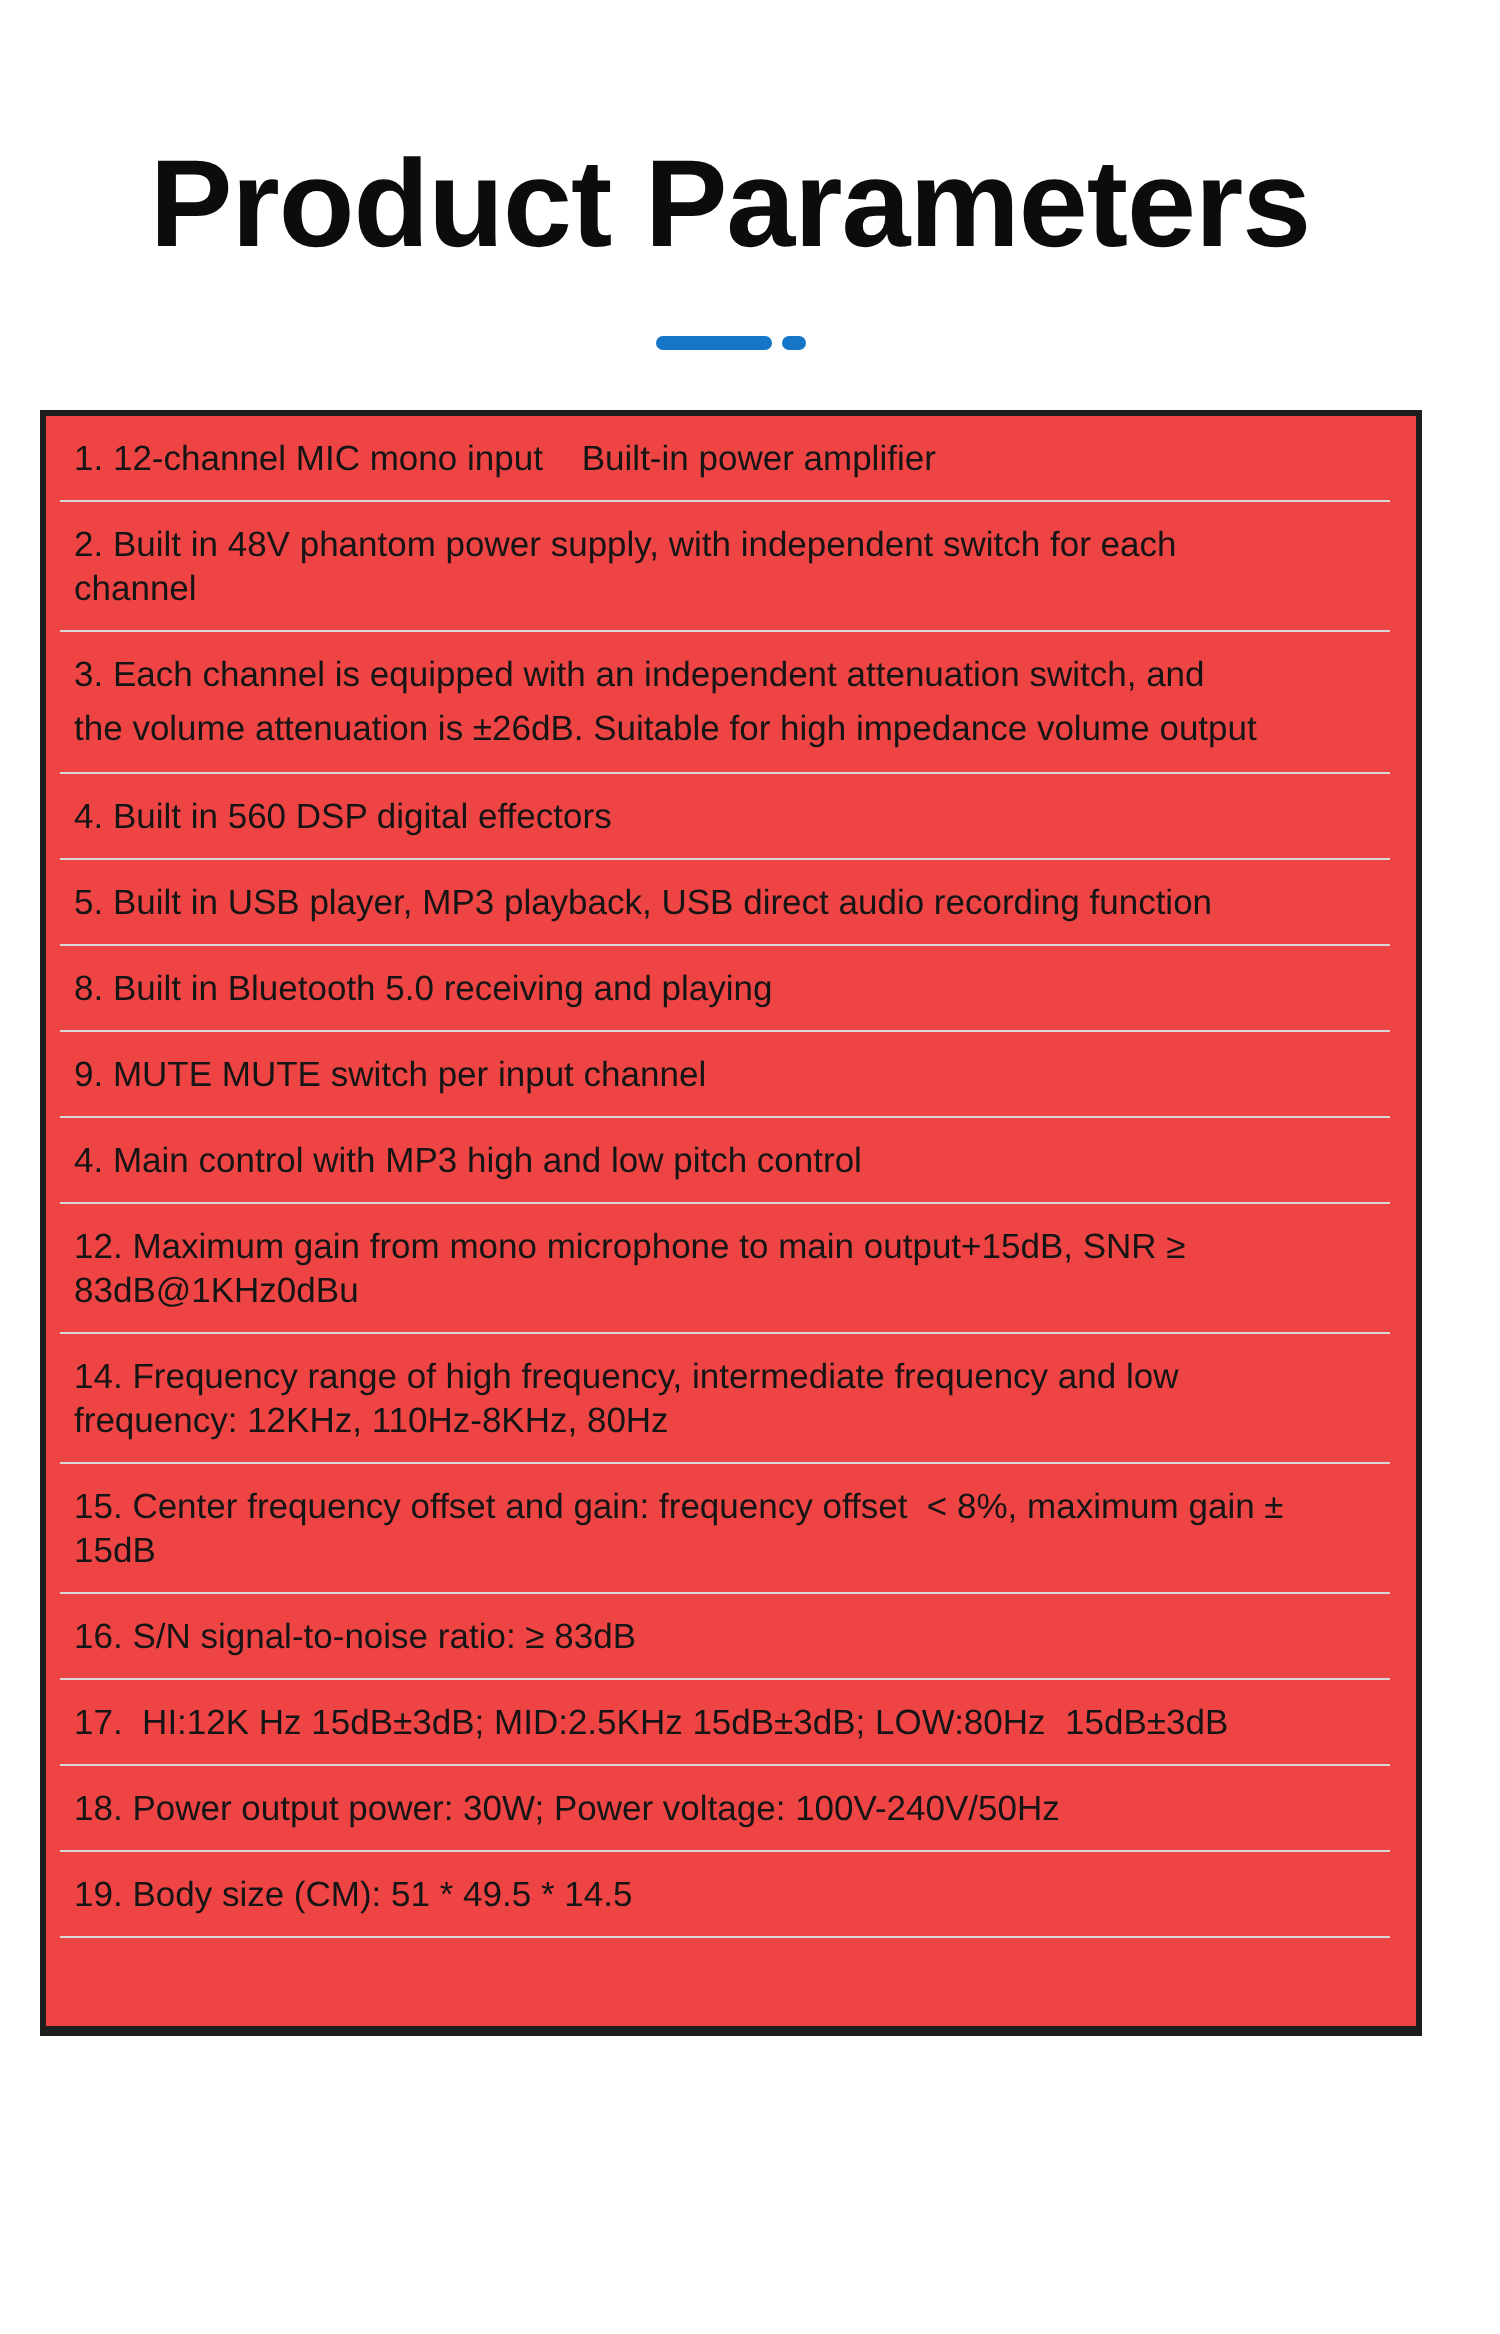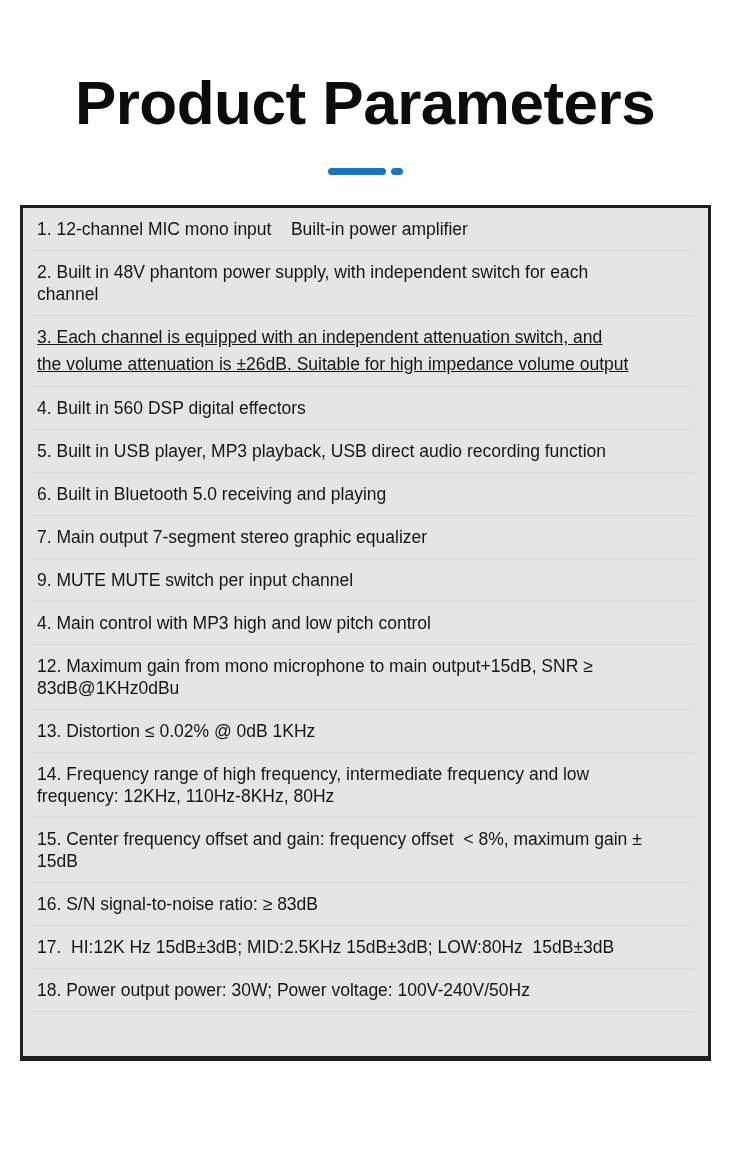--- a/index.html
+++ b/index.html
@@ -39,34 +39,33 @@
   }
   .decor-dot {
     width: 12px;
     height: 7px;
     border-radius: 3.5px;
   }
   .params-box {
     margin: 30px 19px 0 20px;
     border: 3px solid #1e1e1e;
     border-bottom-width: 5px;
-    background: #e5e5e5;
+    background: #ef4444;
   }
   .param-text {
     font-size: 17.5px;
     line-height: 22px;
     padding: 10px 12px 10px 14px;
     white-space: pre-wrap;
     color: #151515;
   }
   .param-row.spaced .param-text {
     line-height: 27px;
     padding-top: 8px;
     padding-bottom: 8px;
-    text-decoration: underline;
   }
   .divider {
     height: 1px;
     background: #d9d9d9;
     margin: 0 13px 0 7px;
   }
   .bottom-spacer {
     height: 44px;
   }
 </style>
@@ -99,42 +98,34 @@
         </div>
         <div class="param-row">
           <div class="param-text">4. Built in 560 DSP digital effectors</div>
           <div class="divider"></div>
         </div>
         <div class="param-row">
           <div class="param-text">5. Built in USB player, MP3 playback, USB direct audio recording function</div>
           <div class="divider"></div>
         </div>
         <div class="param-row">
-          <div class="param-text">6. Built in Bluetooth 5.0 receiving and playing</div>
-          <div class="divider"></div>
-        </div>
-        <div class="param-row">
-          <div class="param-text">7. Main output 7-segment stereo graphic equalizer</div>
+          <div class="param-text">8. Built in Bluetooth 5.0 receiving and playing</div>
           <div class="divider"></div>
         </div>
         <div class="param-row">
           <div class="param-text">9. MUTE MUTE switch per input channel</div>
           <div class="divider"></div>
         </div>
         <div class="param-row">
           <div class="param-text">4. Main control with MP3 high and low pitch control</div>
           <div class="divider"></div>
         </div>
         <div class="param-row">
           <div class="param-text">12. Maximum gain from mono microphone to main output+15dB, SNR ≥
 83dB@1KHz0dBu</div>
-          <div class="divider"></div>
-        </div>
-        <div class="param-row">
-          <div class="param-text">13. Distortion ≤ 0.02% @ 0dB 1KHz</div>
           <div class="divider"></div>
         </div>
         <div class="param-row">
           <div class="param-text">14. Frequency range of high frequency, intermediate frequency and low
 frequency: 12KHz, 110Hz-8KHz, 80Hz</div>
           <div class="divider"></div>
         </div>
         <div class="param-row">
           <div class="param-text">15. Center frequency offset and gain: frequency offset  &lt; 8%, maximum gain ±
 15dB</div>
@@ -145,16 +136,20 @@
           <div class="divider"></div>
         </div>
         <div class="param-row">
           <div class="param-text">17.  HI:12K Hz 15dB±3dB; MID:2.5KHz 15dB±3dB; LOW:80Hz  15dB±3dB</div>
           <div class="divider"></div>
         </div>
         <div class="param-row">
           <div class="param-text">18. Power output power: 30W; Power voltage: 100V-240V/50Hz</div>
           <div class="divider"></div>
         </div>
+        <div class="param-row">
+          <div class="param-text">19. Body size (CM): 51 * 49.5 * 14.5</div>
+          <div class="divider"></div>
+        </div>
       </div>
     <div class="bottom-spacer"></div>
   </div>
 </div>
 
 </body></html>

